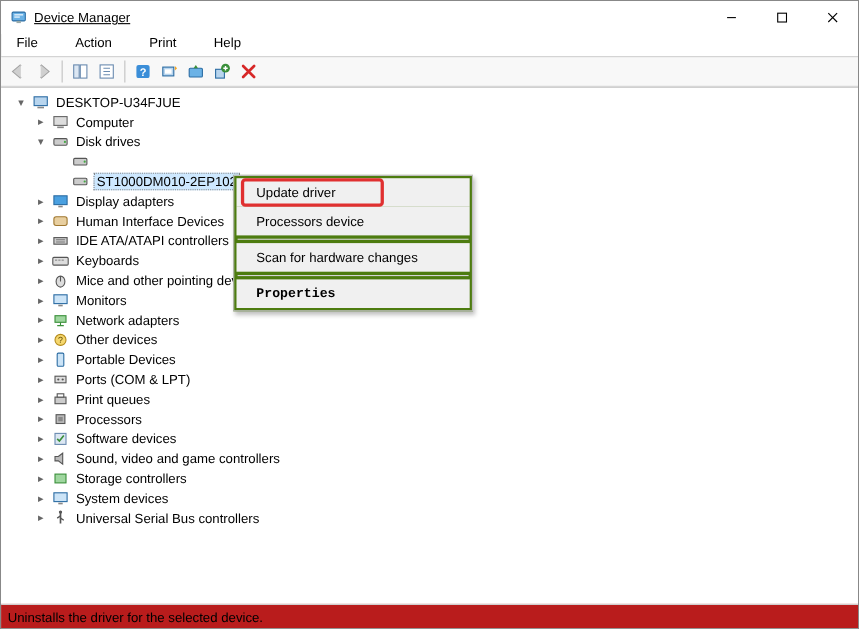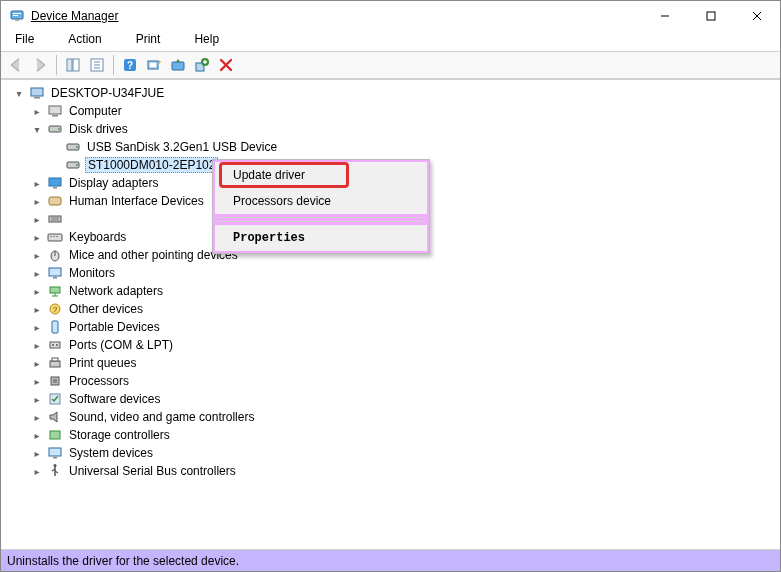--- a/index.html
+++ b/index.html
@@ -75,21 +75,21 @@
     width:12px; text-align:center; color:#666; cursor:pointer;
     font-size: 10px; user-select:none;
   }
   .tree .chevron.placeholder { visibility:hidden; }
   .tree .node-icon { width:16px; height:16px; display:flex;align-items:center;justify-content:center; }
 
   .ctxmenu {
     position:absolute;
     left: 211px; top: 158px;
     width: 218px;
-    background:#f0abfc;
+    background:#4d7c0f;
     border:1px solid #bdbdbd;
     box-shadow: 2px 3px 4px rgba(0,0,0,0.25);
     padding: 2px;
     font-size: 12px;
   }
   .ctxmenu .citem {
     padding: 6px 18px;
     background:#f0f0f0;
   }
   .ctxmenu .citem.bold { font-weight: bold; font-family: Liberation Mono, monospace; }
@@ -98,21 +98,21 @@
   .highlight-box {
     position:absolute;
     border: 3px solid #e03030;
     border-radius: 4px;
     pointer-events: none;
   }
 
   .statusbar {
     position:absolute; left:0; right:0; bottom:0; height:22px;
     display:flex; align-items:center; padding:0 6px;
-    background:#c4b5fd; border-top:1px solid #d0d0d0;
+    background:#b91c1c; border-top:1px solid #d0d0d0;
   }
 </style>
 </head>
 <body>
 
 <div class="titlebar">
   <span class="app-icon">
     <svg width="16" height="16" viewBox="0 0 16 16">
         <rect x="2" y="3" width="12" height="8" rx="1" fill="#6bb2e6" stroke="#2b6ca3"></rect>
         <rect x="4" y="5" width="8" height="1" fill="#fff"></rect>
@@ -251,21 +251,20 @@
             <ul>
               <li>
                   <div class="row">
                     <span class="chevron placeholder">▸</span>
                     <span class="node-icon">
                       <svg width="16" height="16">
                         <rect x="2" y="5" width="12" height="6" rx="1" fill="#ccc" stroke="#555"></rect>
                         <circle cx="12" cy="8" r="1" fill="#4a4"></circle>
                       </svg>
                     </span>
-                    <span class="label">USB  SanDisk 3.2Gen1 USB Device</span>
                   </div>
                 </li>
               <li>
                   <div class="row selected">
                     <span class="chevron placeholder">▸</span>
                     <span class="node-icon">
                       <svg width="16" height="16">
                         <rect x="2" y="5" width="12" height="6" rx="1" fill="#ccc" stroke="#555"></rect>
                         <circle cx="12" cy="8" r="1" fill="#4a4"></circle>
                       </svg>
@@ -301,20 +300,21 @@
           <li>
               <div class="row">
                 <span class="chevron">▸</span>
                 <span class="node-icon">
                   <svg width="16" height="16">
                     <rect x="2" y="5" width="12" height="6" fill="#ccc" stroke="#555"></rect>
                     <line x1="4" y1="7" x2="12" y2="7" stroke="#777"></line>
                     <line x1="4" y1="9" x2="12" y2="9" stroke="#777"></line>
                   </svg>
                 </span>
+                <span class="label">IDE ATA/ATAPI controllers</span>
               </div>
             </li>
           <li>
               <div class="row">
                 <span class="chevron">▸</span>
                 <span class="node-icon">
                   <svg width="16" height="16">
                     <rect x="1" y="5" width="14" height="7" rx="1" fill="#ddd" stroke="#555"></rect>
                     <rect x="3" y="7" width="2" height="1" fill="#888"></rect>
                     <rect x="6" y="7" width="2" height="1" fill="#888"></rect>
@@ -483,20 +483,21 @@
         </ul>
       </li>
     </ul>
   </div>
 </div>
 
 <div class="ctxmenu">
   <div class="citem">Update driver</div>
   <div class="citem">Processors device</div>
   <div class="csep"></div>
+  <div class="citem">Scan for hardware changes</div>
   <div class="csep"></div>
   <div class="citem bold">Properties</div>
 </div>
 
 <div class="highlight-box" style="left:218px; top:161px; width:130px; height:26px;"></div>
 
 <div class="statusbar">
   <span>Uninstalls the driver for the selected device.</span>
 </div>
 

